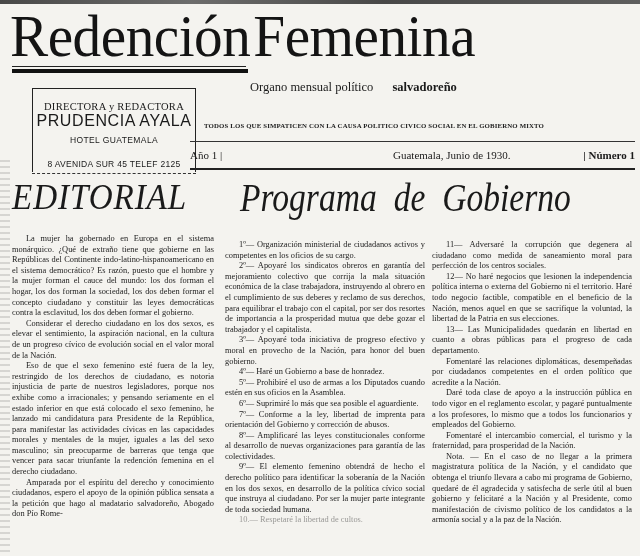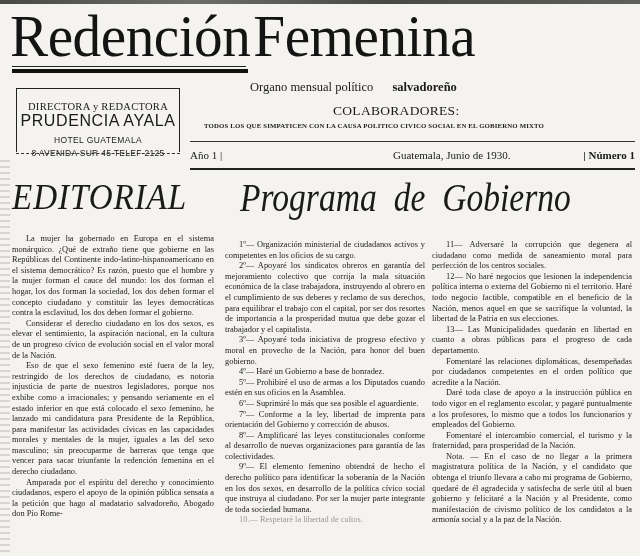--- a/index.html
+++ b/index.html
@@ -24,28 +24,28 @@
   }
   .masthead .w1 { display: inline-block; }
   .masthead .w2 { display: inline-block; margin-left: 3px; }
   .rule-thin {
     position: absolute; left: 12px; top: 66px; width: 234px; height: 1px; background: #222;
   }
   .rule-thick {
     position: absolute; left: 12px; top: 69px; width: 236px; height: 4px; background: #111;
   }
   .director-box {
-    position: absolute; left: 16px; top: 88px; width: 164px; height: 64px;
+    position: absolute; left: 32px; top: 88px; width: 164px; height: 84px;
     border: 1.5px solid #222; border-bottom: none; box-sizing: border-box;
     text-align: center; font-family: "Liberation Serif", serif;
   }
   .director-box .l1 { font-size: 10.5px; margin-top: 12px; letter-spacing: .3px; }
   .director-box .l2 { font-family: "Liberation Sans", sans-serif; font-size: 16px; margin-top: 0px; letter-spacing: .6px; text-align: center; }
   .director-box .l3 { font-family: "Liberation Sans", sans-serif; font-size: 8.5px; margin-top: 5px; letter-spacing: .4px; }
-  .director-box .l4 { font-family: "Liberation Sans", sans-serif; font-size: 8.5px; margin-top: 3px; letter-spacing: .3px; white-space: nowrap; }
+  .director-box .l4 { font-family: "Liberation Sans", sans-serif; font-size: 8.5px; margin-top: 14px; letter-spacing: .3px; white-space: nowrap; }
   .director-box .bottom-dash {
     position: absolute; left: -1px; right: -1px; bottom: -2px; height: 1px;
     border-bottom: 1.5px dashed #333;
   }
   .subtitle {
     position: absolute; left: 250px; top: 80px; font-size: 12.5px; white-space: nowrap;
   }
   .subtitle b { font-weight: bold; margin-left: 16px; }
   .colab-title {
     position: absolute; left: 333px; top: 103px; font-size: 13.5px; letter-spacing: .3px;
@@ -99,21 +99,20 @@
   <div class="director-box">
     <div class="l1">DIRECTORA y REDACTORA</div>
     <div class="l2">PRUDENCIA AYALA</div>
     <div class="l3">HOTEL GUATEMALA</div>
     <div class="l4">8 AVENIDA SUR 45   TELEF 2125</div>
     <div class="bottom-dash"></div>
   </div>
 
   <div class="subtitle"><span>Organo mensual político </span><b>salvadoreño</b></div>
 
-  <div class="colab-title">COLABORADORES:</div>
   <div class="colab-sub">TODOS LOS QUE SIMPATICEN CON LA CAUSA POLITICO CIVICO SOCIAL EN EL GOBIERNO MIXTO</div>
 
   <div class="issue-rule-top"></div>
   <div class="issue-bar">
     <span class="year">Año 1 |</span>
     <span class="date">Guatemala, Junio de 1930.</span>
     <span class="num">| Número 1</span>
   </div>
   <div class="issue-rule-bot"></div>
 

